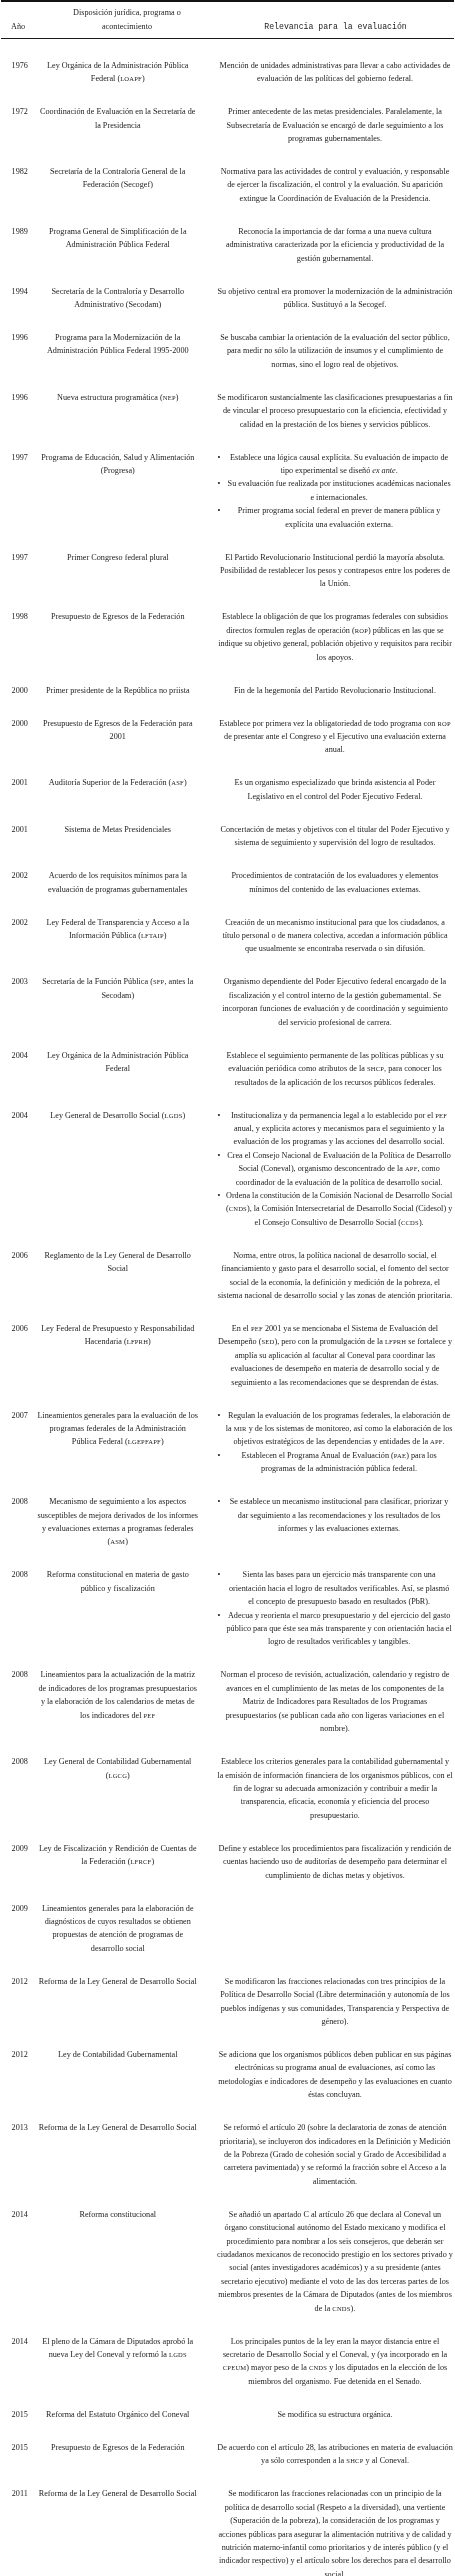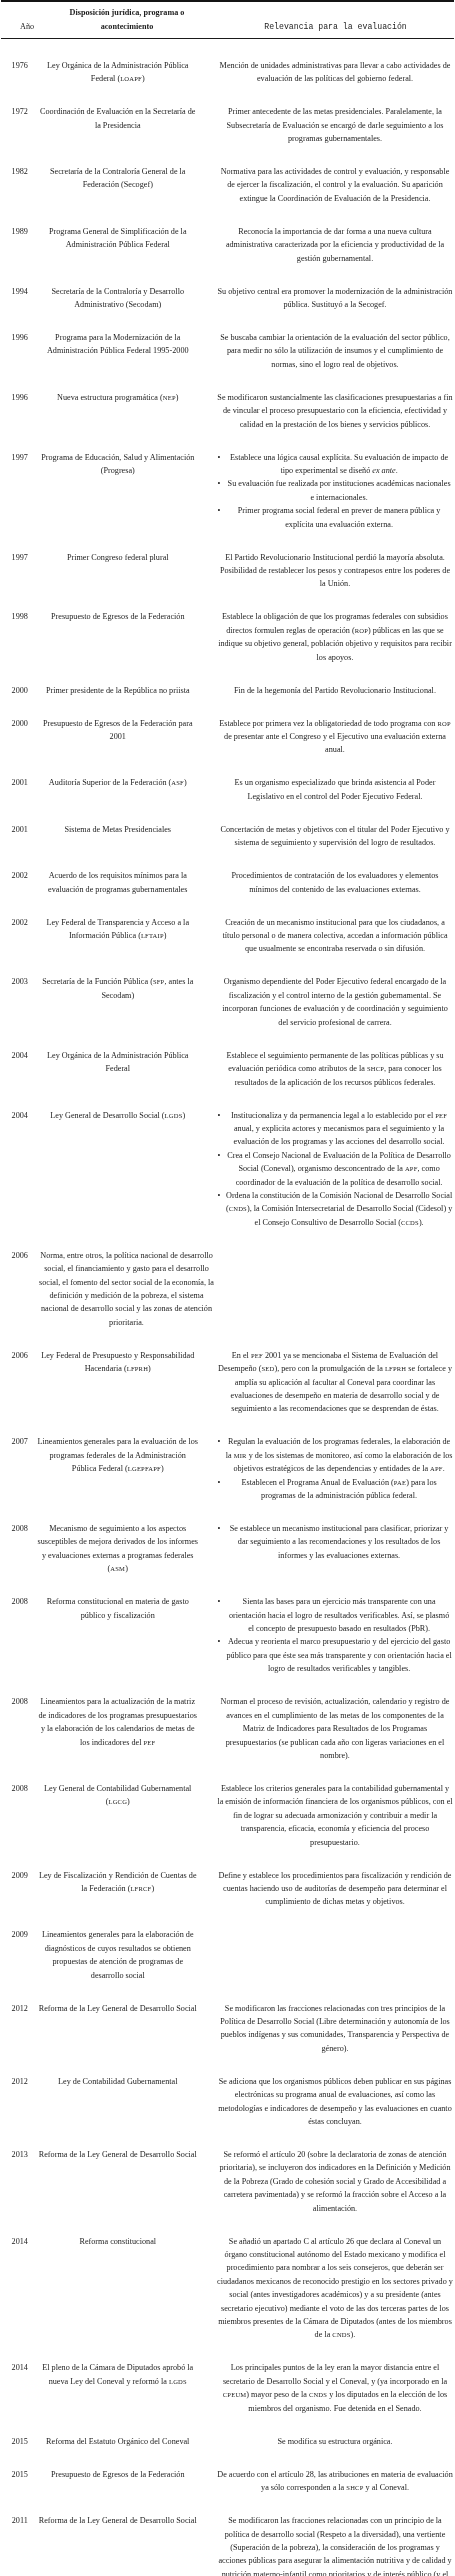--- a/index.html
+++ b/index.html
@@ -14,22 +14,22 @@
     -webkit-font-smoothing:antialiased;
   }
   .tbl-head{
     display:grid;
     grid-template-columns:36px 180px 1fr;
     border-top:2.1px solid #141414;
     border-bottom:1px solid #1a1a1a;
     padding:4.1px 0 5.2px 0;
     align-items:end;
   }
-  .h-year{padding-left:19px;}
-  .h-disp{text-align:center;padding:0 15.5px;font-weight:bold;}
+  .h-year{padding-left:10px;}
+  .h-disp{text-align:center;padding:0 15.5px;}
   .h-rel{text-align:center;font-family:Liberation Mono, monospace;}
   .rows{padding-bottom:7.2px;}
   .row{
     display:grid;
     grid-template-columns:36px 180px 1fr;
     margin-top:19.6px;
     align-items:start;
     text-align:center;
   }
   .cell-year{padding-left:1.5px;}
@@ -187,20 +187,21 @@
         <div class="cell-rel">
           <ul class="bullets">
             <li>Institucionaliza y da permanencia legal a lo establecido por el <span class="sc">PEF</span> anual, y explicita actores y mecanismos para el seguimiento y la evaluación de los programas y las acciones del desarrollo social.</li>
             <li>Crea el Consejo Nacional de Evaluación de la Política de Desarrollo Social (Coneval), organismo desconcentrado de la <span class="sc">APF</span>, como coordinador de la evaluación de la política de desarrollo social.</li>
             <li>Ordena la constitución de la Comisión Nacional de Desarrollo Social (<span class="sc">CNDS</span>), la Comisión Intersecretarial de Desarrollo Social (Cidesol) y el Consejo Consultivo de Desarrollo Social (<span class="sc">CCDS</span>).</li>
           </ul>
         </div>
       </div>
       <div class="row">
         <div class="cell-year">2006</div>
+        <div class="cell-disp">Reglamento de la Ley General de Desarrollo Social</div>
         <div class="cell-rel">
           <p>Norma, entre otros, la política nacional de desarrollo social, el financiamiento y gasto para el desarrollo social, el fomento del sector social de la economía, la definición y medición de la pobreza, el sistema nacional de desarrollo social y las zonas de atención prioritaria.</p>
         </div>
       </div>
       <div class="row">
         <div class="cell-year">2006</div>
         <div class="cell-disp">Ley Federal de Presupuesto y Responsabilidad Hacendaria (<span class="sc">LFPRH</span>)</div>
         <div class="cell-rel">
           <p>En el <span class="sc">PEF</span> 2001 ya se mencionaba el Sistema de Evaluación del Desempeño (<span class="sc">SED</span>), pero con la promulgación de la <span class="sc">LFPRH</span> se fortalece y amplía su aplicación al facultar al Coneval para coordinar las evaluaciones de desempeño en materia de desarrollo social y de seguimiento a las recomendaciones que se desprendan de éstas.</p>
         </div>

